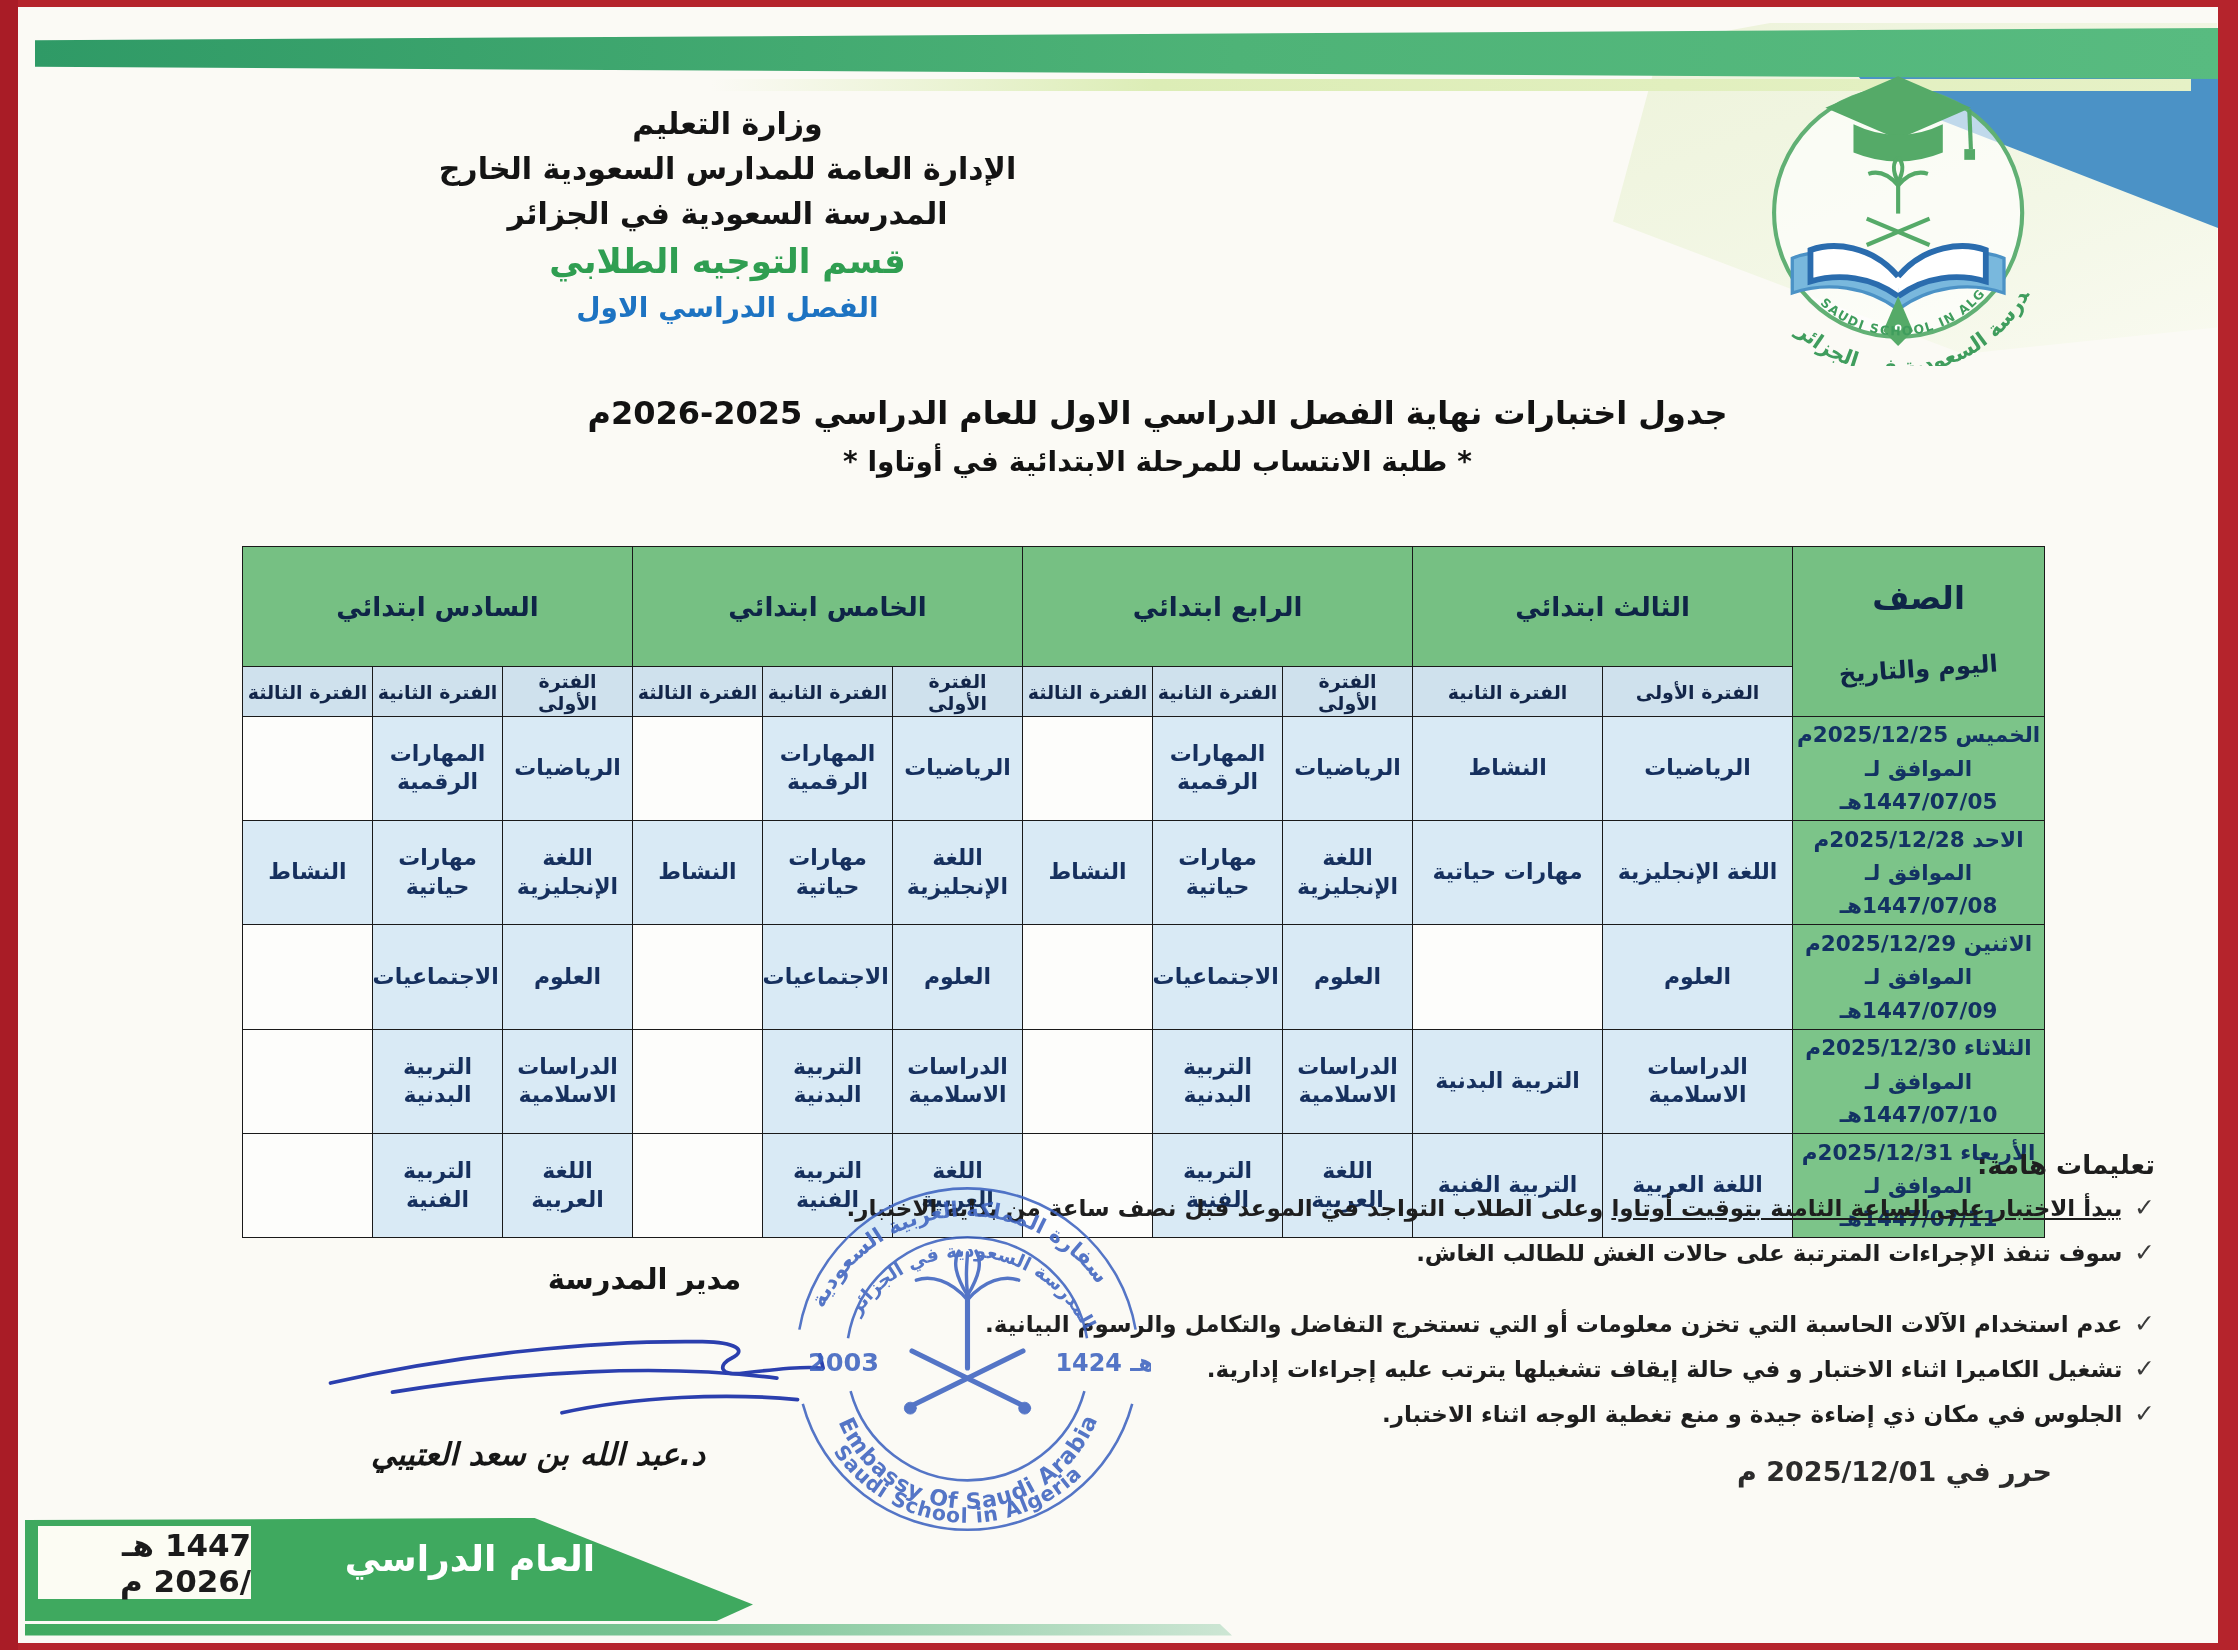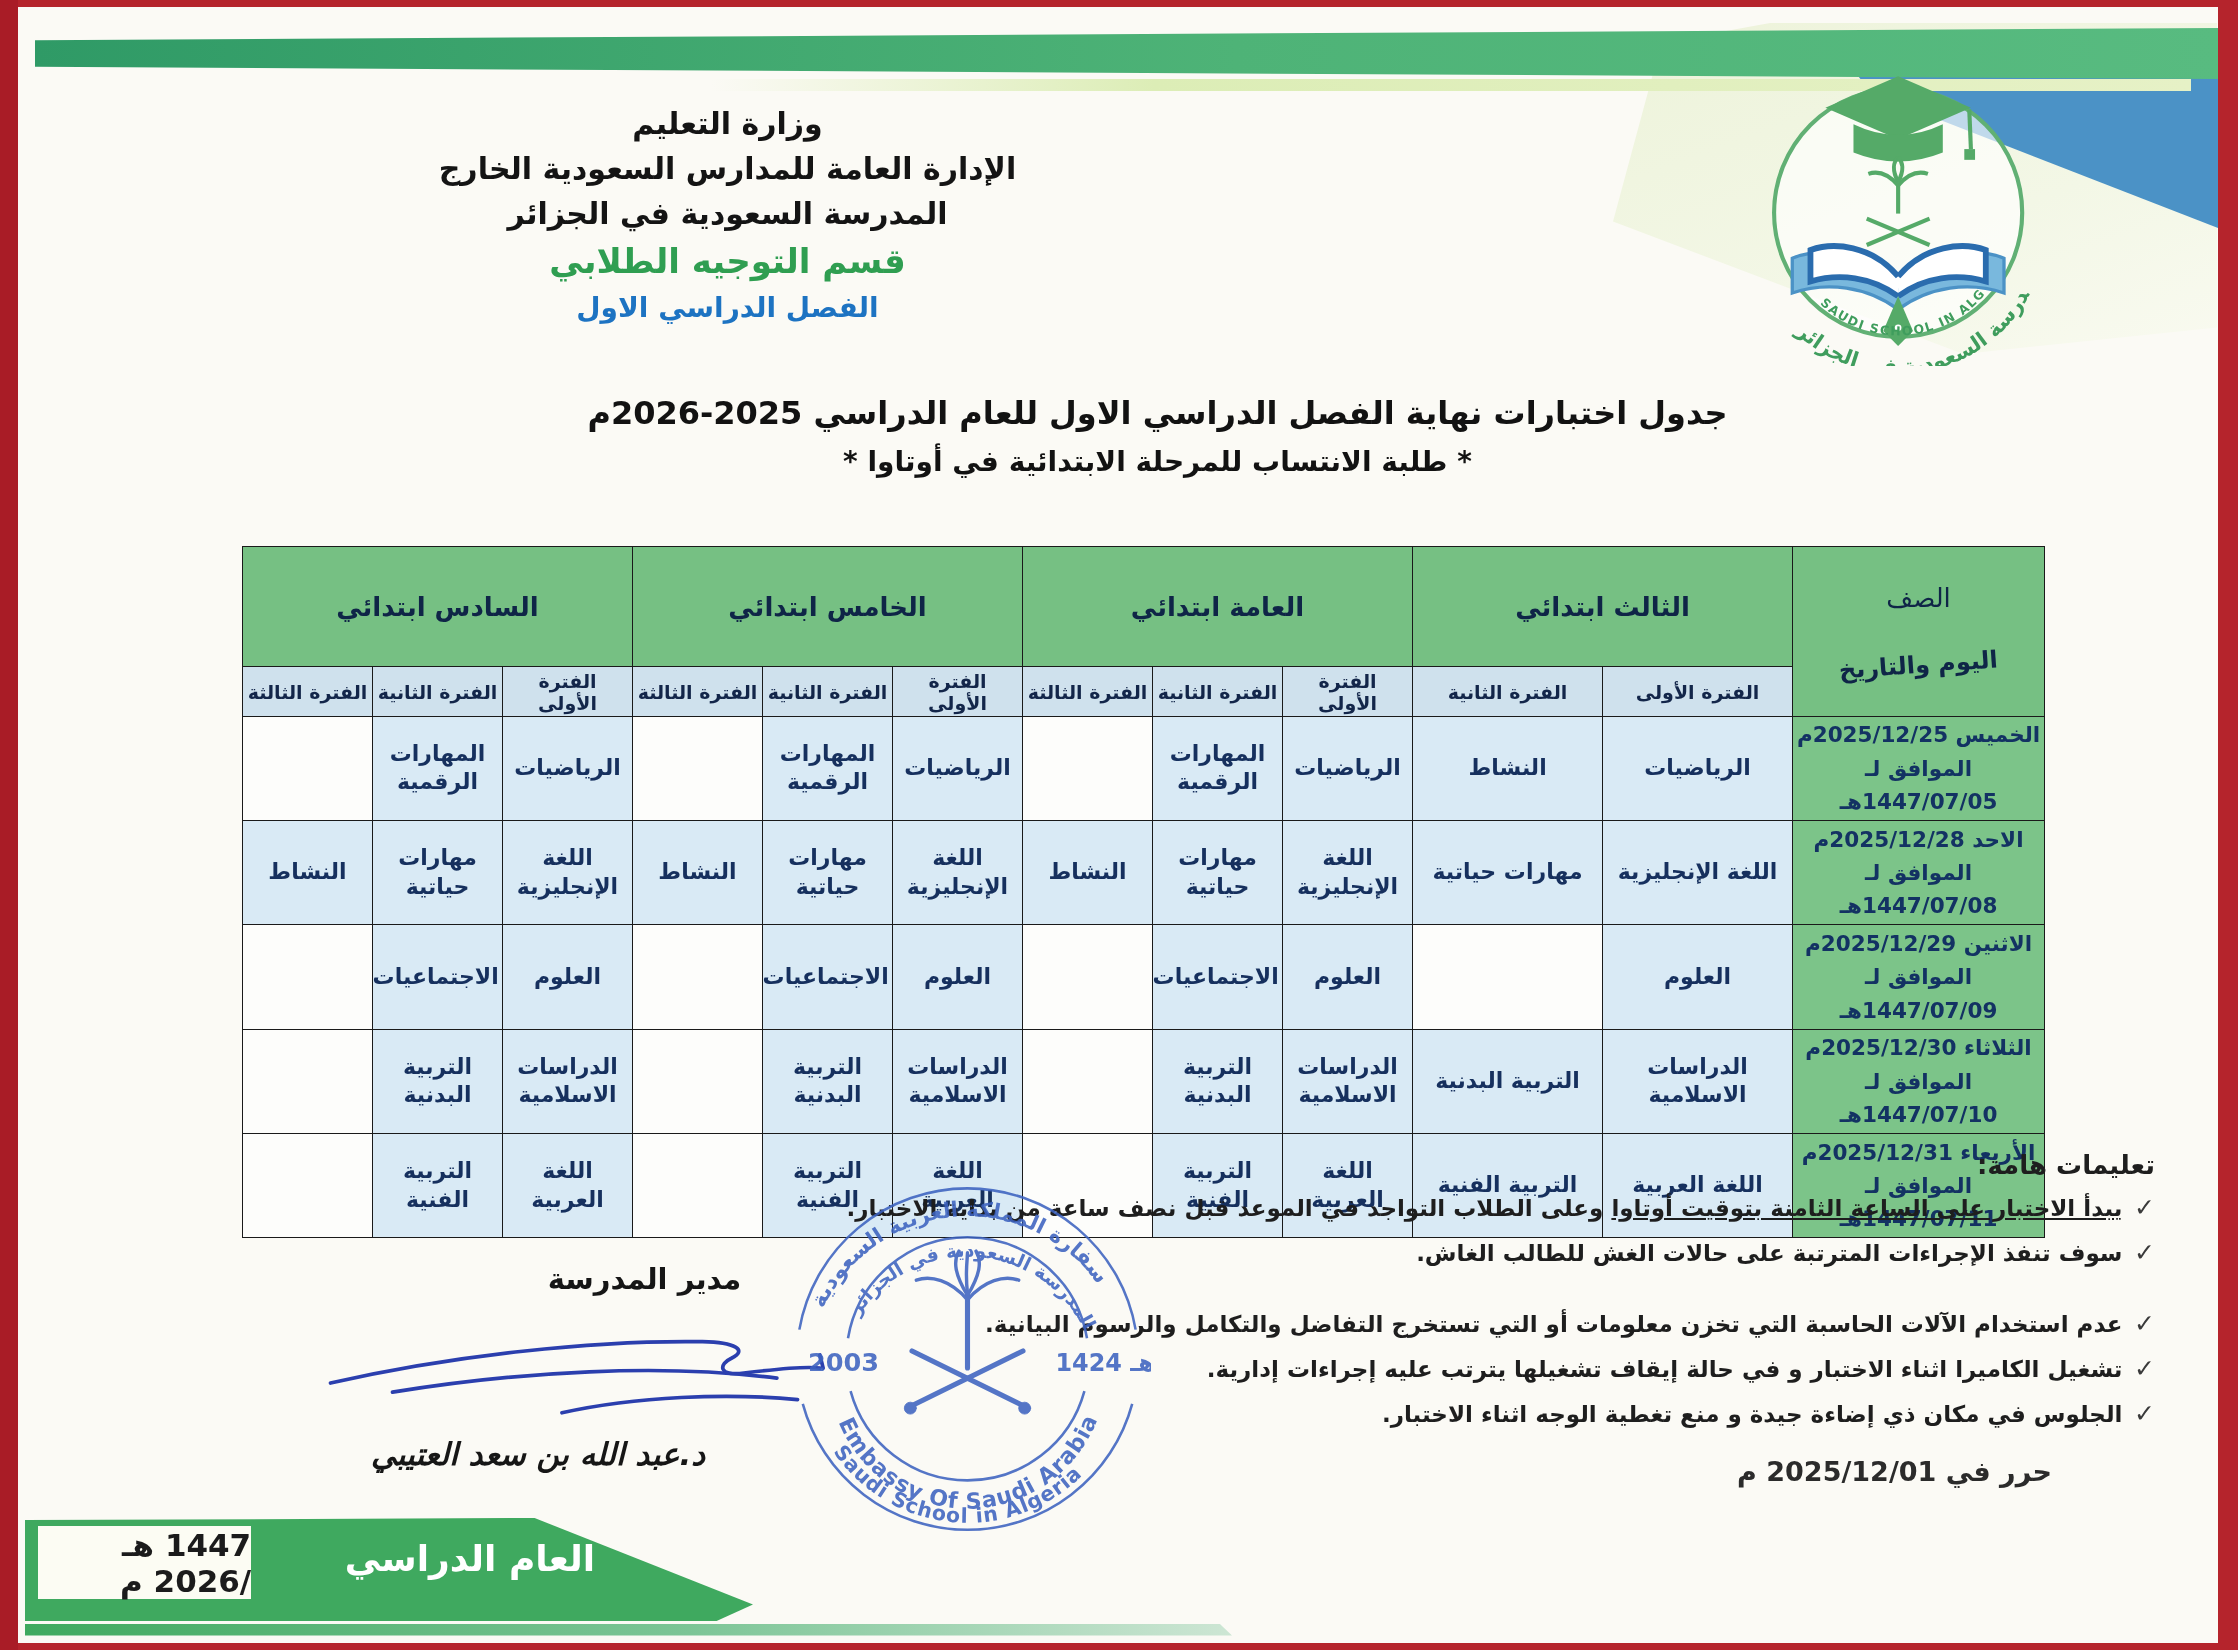--- a/index.html
+++ b/index.html
@@ -30,21 +30,21 @@
   .title{left:529px;top:394px;width:1257px;text-align:center;direction:rtl;color:#121212;}
   .title .t1{font-size:32px;font-weight:bold;}
   .title .t2{font-size:28px;font-weight:bold;margin-top:13.2px;}
 
   
   table.exam{left:242px;top:546px;position:absolute;width:1762px;border-collapse:collapse;
     direction:rtl;table-layout:fixed;background:#fff;}
   table.exam th,table.exam td{border:1.7px solid #1a1a1a;padding:1.7px 3.3px;vertical-align:middle;}
   tr.grades-row th{background:#76c083;color:#0f2547;font-size:26px;font-weight:bold;height:116px;}
   th.corner{background:#76c083;color:#0f2547;}
-  th.corner .ct{font-size:26px;font-weight:normal;margin-bottom:38px;}
+  th.corner .ct{font-size:32px;font-weight:bold;margin-bottom:38px;}
   th.corner .cb{font-size:24px;font-weight:bold;transform:rotate(-4deg);}
   tr.periods-row th{background:#cfe1ed;color:#13264a;font-size:19px;font-weight:bold;height:45px;}
   td.day{background:#7cc489;color:#133263;font-size:21.5px;font-weight:bold;
     text-align:center;line-height:1.55;}
   td.subj{background:#d9eaf5;color:#16305e;font-size:22px;font-weight:bold;
     text-align:center;line-height:1.3;height:85px;}
   td.subj.empty{background:#fdfdfb;}
 
   
   .notes{left:298px;top:1150px;width:1857px;direction:rtl;text-align:right;color:#1e1e1e;}
@@ -153,21 +153,21 @@
       <col style="width:130px">
       <col style="width:130px">
   </colgroup>
   <thead>
     <tr class="grades-row" id="grades-row">
       <th class="corner" rowspan="2">
         <div class="ct">الصف</div>
         <div class="cb">اليوم والتاريخ</div>
       </th>
     <th colspan="2">الثالث ابتدائي</th>
-        <th colspan="3">العامة ابتدائي</th>
+        <th colspan="3">الرابع ابتدائي</th>
         <th colspan="3">الخامس ابتدائي</th>
         <th colspan="3">السادس ابتدائي</th>
       </tr>
     <tr class="periods-row" id="periods-row">
         <th>الفترة الأولى</th>
         <th>الفترة الثانية</th>
         <th>الفترة الأولى</th>
         <th>الفترة الثانية</th>
         <th>الفترة الثالثة</th>
         <th>الفترة الأولى</th>

